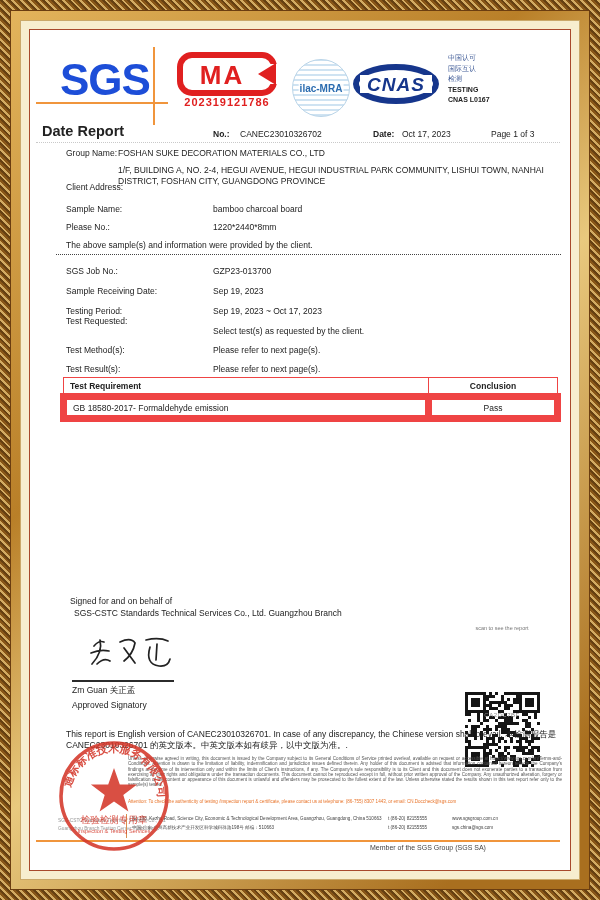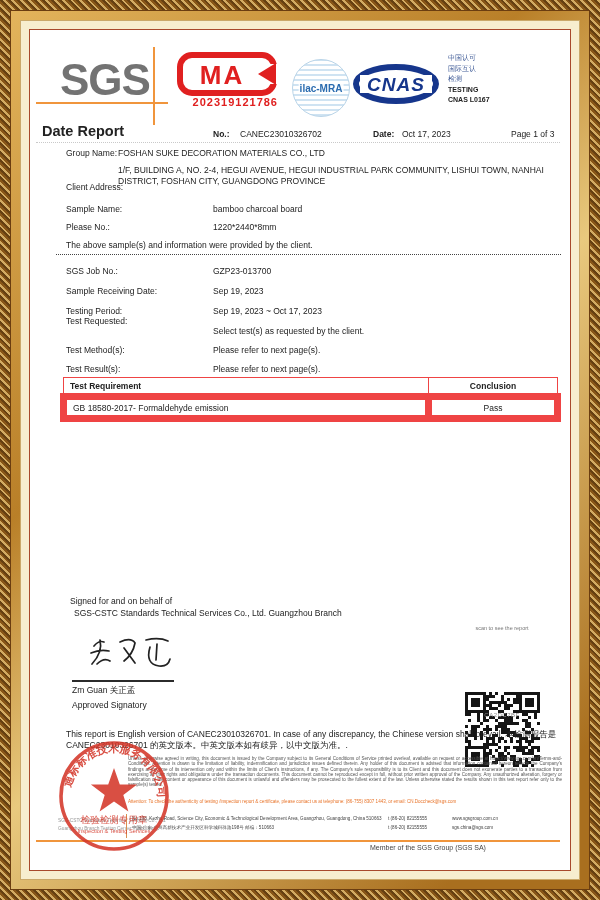--- a/index.html
+++ b/index.html
@@ -8,24 +8,24 @@
     background:#9c6a22;
     background-image:repeating-linear-gradient(45deg,rgba(58,30,4,.55) 0 2px,rgba(255,224,150,.55) 2px 4px,rgba(122,72,16,.6) 4px 6px);}
   .frame2{box-sizing:border-box;width:100%;height:100%;padding:9px;border:1px solid #6b3d10;
     background:linear-gradient(135deg,#e3b45c,#b97f28 35%,#f0d astonishing 0,#e9c97e 55%,#a96f1f 90%);
     background:linear-gradient(135deg,#e3b45c,#b97f28 35%,#e9c97e 55%,#a96f1f 90%);}
   .frame3{box-sizing:border-box;width:100%;height:100%;padding:8px;background:#f7eecf;border:1px solid #caa96a;}
   .frame4{box-sizing:border-box;width:100%;height:100%;border:1px solid #a84a2c;background:#fff;overflow:hidden;}
   .doc{position:relative;width:100%;height:100%;background:#fff;color:#222;}
   .abs{position:absolute;}
   
-  .sgs-text{font-weight:bold;font-size:44px;color:#737373;letter-spacing:-1px;line-height:1;}
+  .sgs-text{font-weight:bold;font-size:44px;color:#1d4ed8;letter-spacing:-1px;line-height:1;}
   .o-hline{background:#f0953c;height:2px;}
   .o-vline{background:#f0953c;width:2px;}
-  .cma-num{color:#e02020;font-weight:bold;font-size:11px;letter-spacing:1px;text-align:right;}
+  .cma-num{color:#e02020;font-weight:bold;font-size:11px;letter-spacing:1px;text-align:center;}
   .ilac{width:56px;height:56px;border-radius:50%;border:1px solid #b9d4e8;
     background:repeating-linear-gradient(0deg,#cfe3f2 0 2px,#ffffff 2px 5px);position:relative;}
   .ilac span{position:absolute;left:50%;top:50%;transform:translate(-50%,-50%);
     background:rgba(255,255,255,.85);color:#2b6cb0;font-weight:bold;font-size:10px;white-space:nowrap;padding:0 1px;}
   .cnas-lines{font-size:7px;line-height:10.5px;color:#45609a;}
   .cnas-lines .b{color:#222;font-weight:bold;}
   
   .t{font-size:8.5px;line-height:11px;}
   .title{font-size:14.5px;font-weight:bold;}
   .bold{font-weight:bold;}
@@ -90,21 +90,21 @@
         <div>检测</div>
         <div class="b">TESTING</div>
         <div class="b">CNAS L0167</div>
       </div>
 
       <div class="abs title" style="left:12px;top:93px;">Date Report</div>
       <div class="abs t bold" style="left:183px;top:99px;">No.:</div>
       <div class="abs t" style="left:210px;top:99px;">CANEC23010326702</div>
       <div class="abs t bold" style="left:343px;top:99px;">Date:</div>
       <div class="abs t" style="left:372px;top:99px;">Oct 17, 2023</div>
-      <div class="abs t" style="left:461px;top:99px;margin-left:20px;">Page 1 of 3</div>
+      <div class="abs t" style="left:461px;top:99px;">Page 1 of 3</div>
       <div class="abs hairline" style="left:6px;top:112px;width:524px;"></div>
 
       <div class="abs t" style="left:36px;top:118px;">Group Name:</div>
       <div class="abs t" style="left:88px;top:118px;">FOSHAN SUKE DECORATION MATERIALS CO., LTD</div>
       <div class="abs t" style="left:36px;top:152px;">Client Address:</div>
       <div class="abs t" style="left:88px;top:135px;width:448px;">1/F, BUILDING A, NO. 2-4, HEGUI AVENUE, HEGUI INDUSTRIAL PARK COMMUNITY, LISHUI TOWN, NANHAI DISTRICT, FOSHAN CITY, GUANGDONG PROVINCE</div>
 
       <div class="abs t" style="left:36px;top:174px;">Sample Name:</div>
       <div class="abs t" style="left:183px;top:174px;">bamboo charcoal board</div>
       <div class="abs t" style="left:36px;top:192px;">Please No.:</div>

